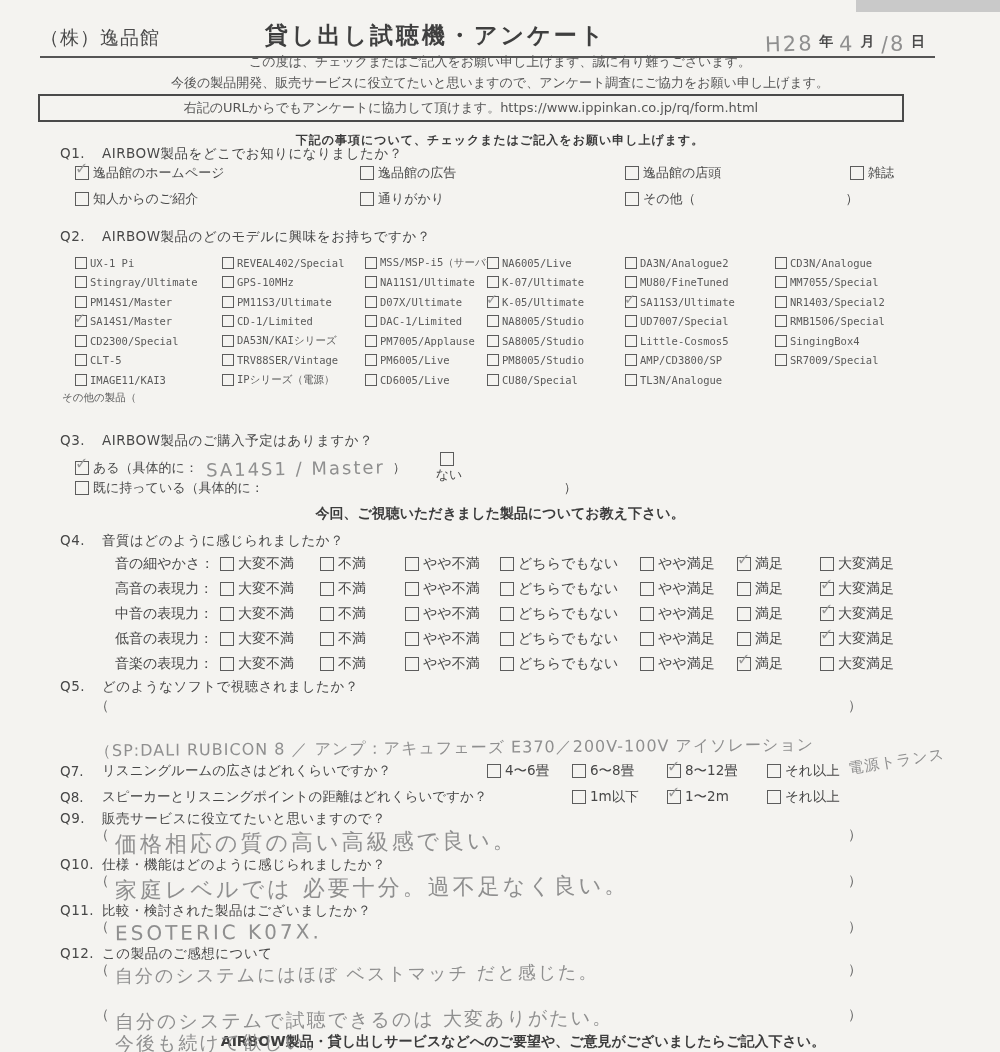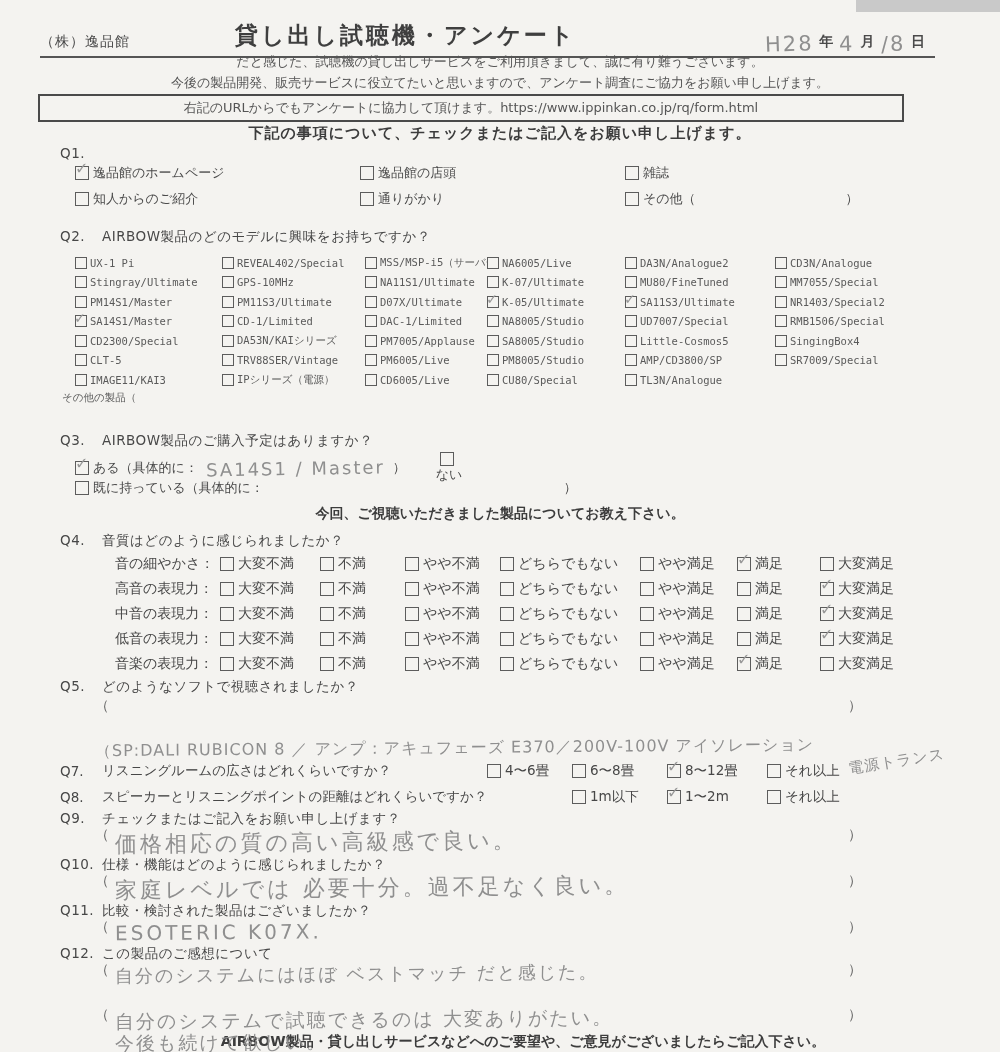--- a/index.html
+++ b/index.html
@@ -3,33 +3,33 @@
 <meta charset="utf-8">
 <style>
   html,body{margin:0;padding:0;background:#e9e8e5;}
   .page{position:relative;width:1000px;height:1052px;margin:0 auto;background:#f4f3f0;
         font-family:"DejaVu Sans",sans-serif;color:#4a4a4a;overflow:hidden;}
   .scanbar{position:absolute;top:0;left:856px;width:144px;height:12px;background:#c9c9c9;}
 
   
   .header{position:absolute;top:20px;left:40px;width:895px;display:flex;align-items:flex-end;
           border-bottom:2px solid #555;padding-bottom:5px;}
-  .company{font-size:14px;letter-spacing:1px;font-family:Liberation Mono, monospace;}
+  .company{font-size:19px;letter-spacing:1px;font-family:Liberation Mono, monospace;}
   .title{font-size:23px;font-weight:bold;letter-spacing:3px;margin-left:105px;color:#3f3f3f;}
   .dategrp{margin-left:auto;display:flex;align-items:flex-end;gap:6px;padding-right:10px;}
   .datesuf{font-size:14px;font-weight:bold;}
   .hw{color:#8f8f8f;letter-spacing:2px;white-space:nowrap;}
   .hw-date{font-size:21px;transform:rotate(-2deg);line-height:14px;}
 
   .center{position:absolute;left:0;width:100%;text-align:center;}
   .intro1{top:53px;font-size:13px;color:#555;}
   .intro2{top:74px;font-size:13px;color:#555;}
   .urlbox{position:absolute;top:94px;left:38px;width:862px;border:2px solid #4a4a4a;
           text-align:center;font-size:13px;color:#555;padding:3px 0;}
-  .instruction{top:124px;font-size:15px;font-weight:bold;color:#3c3c3c;letter-spacing:1px;}
+  .instruction{top:132px;font-size:12px;font-weight:bold;color:#3c3c3c;letter-spacing:1px;}
 
   
   .qhead{position:absolute;left:60px;display:flex;font-size:13.5px;color:#474747;letter-spacing:.5px;}
   .qno{width:42px;flex-shrink:0;}
   .qtext{}
 
   
   .opt{display:flex;align-items:center;}
   .box{width:12px;height:12px;border:1.5px solid #5c5c5c;display:inline-block;position:relative;
        margin-right:4px;flex-shrink:0;background:#f4f3f0;}
@@ -85,32 +85,37 @@
     <span class="dategrp">
       <span class="hw hw-date">H28</span>
       <span class="datesuf">年</span>
       <span class="hw hw-date">4</span>
       <span class="datesuf">月</span>
       <span class="hw hw-date">/8</span>
       <span class="datesuf">日</span>
     </span>
   </div>
 
-  <div class="center intro1">だと感じた、試聴機の貸し出しサービスをご利用頂きまして、誠に有り難うございます。</div>
+  <div class="center intro1">この度は、チェックまたはご記入をお願い申し上げます、誠に有り難うございます。</div>
   <div class="center intro2">今後の製品開発、販売サービスに役立てたいと思いますので、アンケート調査にご協力をお願い申し上げます。</div>
   <div class="urlbox">右記のURLからでもアンケートに協力して頂けます。https://www.ippinkan.co.jp/rq/form.html</div>
   <div class="center instruction">下記の事項について、チェックまたはご記入をお願い申し上げます。</div>
 
   <div class="qhead" style="top:145px">
     <span class="qno">Q1.</span>
+    <span class="qtext">AIRBOW製品をどこでお知りになりましたか？</span>
   </div>
   <div id="q1-row1">
       <span class="opt">
         <span class="box checked"></span>
         <span class="lbl">逸品館のホームページ</span>
+      </span>
+      <span class="opt">
+        <span class="box"></span>
+        <span class="lbl">逸品館の広告</span>
       </span>
       <span class="opt">
         <span class="box"></span>
         <span class="lbl">逸品館の店頭</span>
       </span>
       <span class="opt">
         <span class="box"></span>
         <span class="lbl">雑誌</span>
       </span>
     </div>
@@ -528,21 +533,21 @@
         </span>
         <span class="opt">
           <span class="box"></span>
           <span class="lbl">それ以上</span>
         </span>
       </span>
   </div>
 
   <div class="qhead" style="top:810px">
     <span class="qno">Q9.</span>
-    <span class="qtext">チェックまたはご記入をお願い申し上げます？</span>
+    <span class="qtext">販売サービスに役立てたいと思いますので？</span>
   </div>
   <div class="parenline" style="top:826px">
     <span>（</span>
     <span class="hw hw-q9">価格相応の質の高い高級感で良い。</span>
     <span>）</span>
   </div>
 
   <div class="qhead" style="top:856px">
     <span class="qno">Q10.</span>
     <span class="qtext">仕様・機能はどのように感じられましたか？</span>

